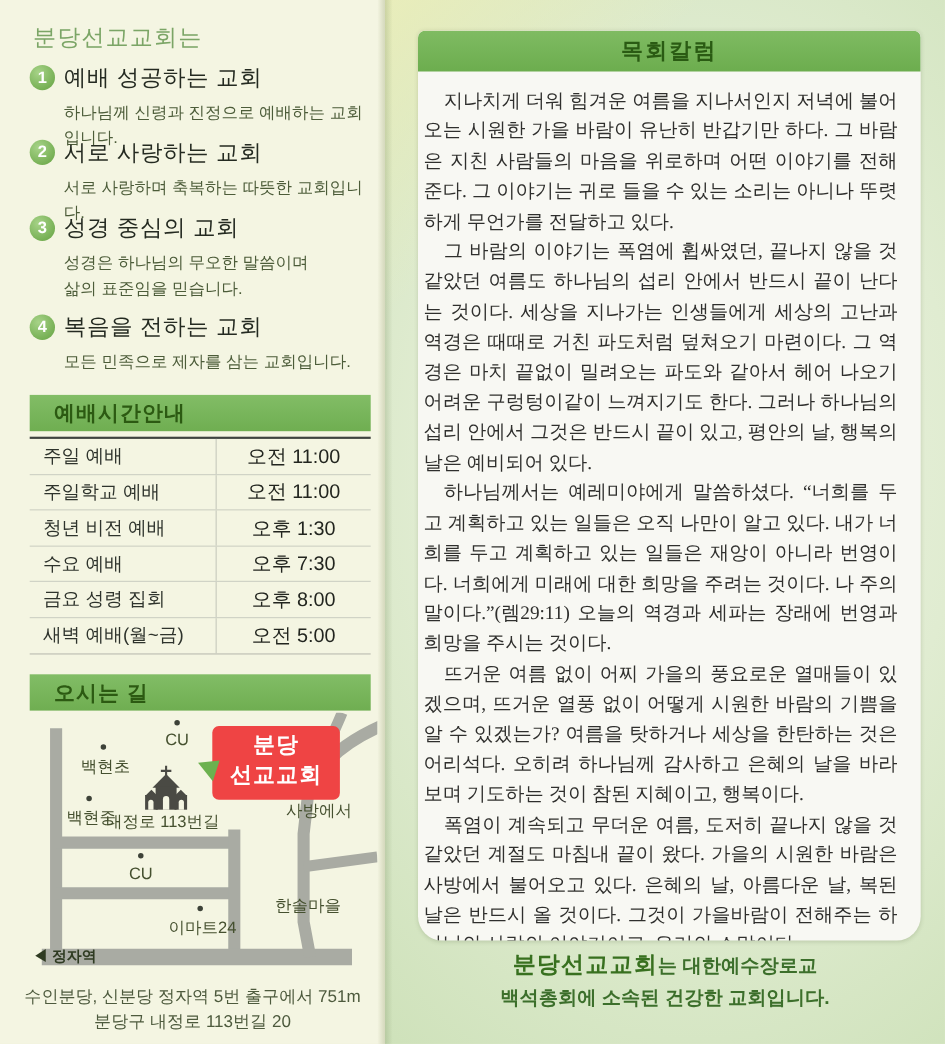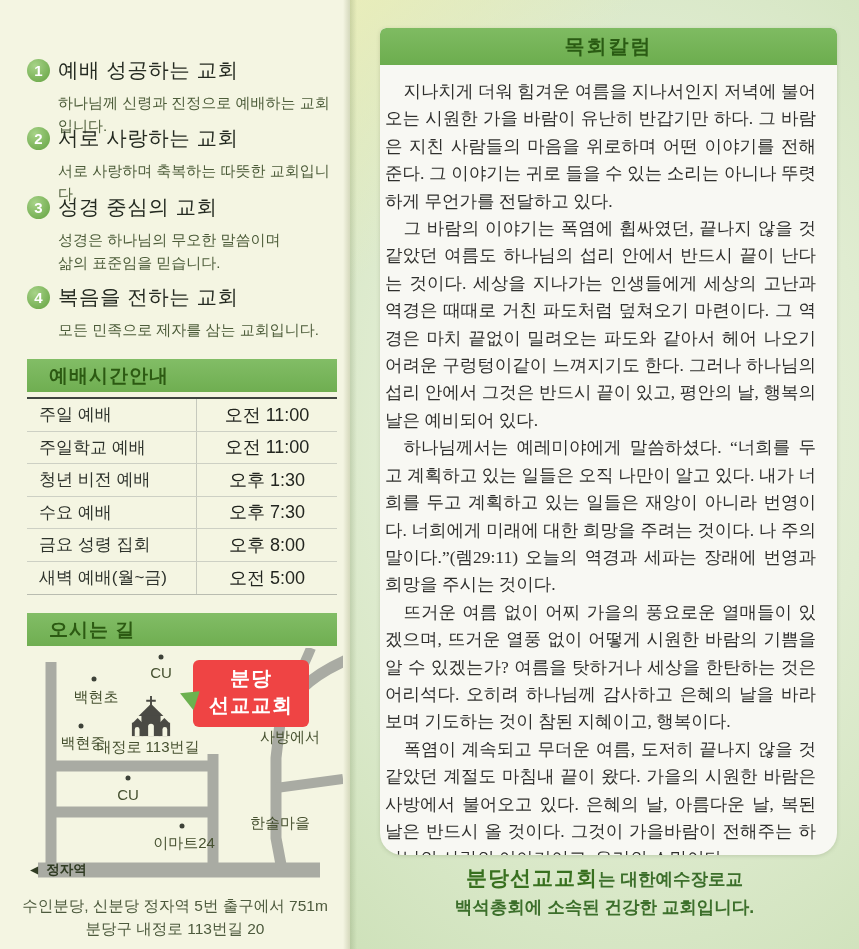--- a/index.html
+++ b/index.html
@@ -25,21 +25,21 @@
   .w-row { display:flex; height:32.5px; border-bottom:1px solid #cdd0c4; }
   .w-row:last-child { border-bottom:none; }
   .w-name { width:170px; display:flex; align-items:center; padding-left:12px; font-size:17px; color:#2e332c; border-right:1px solid #c6c9bd; }
   .w-time { width:140px; display:flex; align-items:center; justify-content:center; font-size:18px; color:#22251f; }
 
   
   .map-box { position:absolute; left:8px; top:648px; width:335px; height:242px; }
   .map-box svg.roads { position:absolute; left:0; top:0; }
   .map-label { position:absolute; transform:translate(-50%,0); font-size:15px; color:#45502f; white-space:nowrap; }
   .poi-dot { position:absolute; width:5px; height:5px; border-radius:50%; background:#3d4238; transform:translate(-50%,-50%); }
-  .station-label { position:absolute; left:22px; top:213px; font-size:13.5px; font-weight:bold; color:#2f3b22;font-family:Liberation Mono, monospace; }
+  .station-label { position:absolute; left:22px; top:213px; font-size:13.5px; font-weight:bold; color:#2f3b22; }
   .callout { position:absolute; left:185px; top:12px; width:116px; height:67px; background:#ef4444; border-radius:6px;
     color:#fff; font-weight:bold; font-size:20px; text-align:center; line-height:1.35; padding-top:5px; letter-spacing:1px; }
   .callout-tail { position:absolute; left:-14px; top:28px; width:0; height:0;
     border-top:8px solid transparent; border-bottom:12px solid transparent; border-right:18px solid #6cb14f; transform:rotate(18deg); }
   .church-icon { position:absolute; left:120px; top:48px; }
 
   .left-footer { position:absolute; width:350px; text-align:center; font-size:15.5px; color:#4d5a3d; }
 
   
   .right-panel { position:absolute; left:350px; top:0; width:509px; height:949px;
@@ -60,20 +60,21 @@
   .right-footer { position:absolute; left:0; top:862px; width:509px; text-align:center; line-height:1.5; }
   .rf-church { font-size:21px; font-weight:bold; color:#38701f; letter-spacing:1px; }
   .rf-rest { font-size:17.5px; font-weight:bold; color:#3c6f2b; }
   .rf-line2 { font-size:17.5px; font-weight:bold; color:#3c6f2b; }
 </style>
 </head>
 <body>
 
 <div class="left-panel">
 
+  <div class="brochure-title">분당선교교회는</div>
 
   <div class="church-item" style="top:56px">
     <div class="item-head">
       <div class="num-circle">1</div>
       <div class="item-title">예배 성공하는 교회</div>
     </div>
     <div class="item-desc">하나님께 신령과 진정으로 예배하는 교회입니다.</div>
   </div>
 
   <div class="church-item" style="top:124px">

